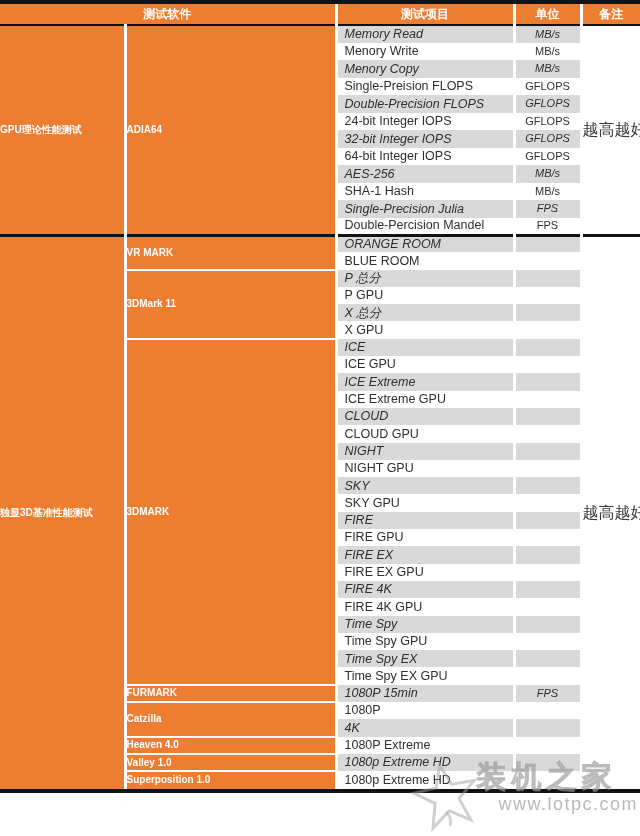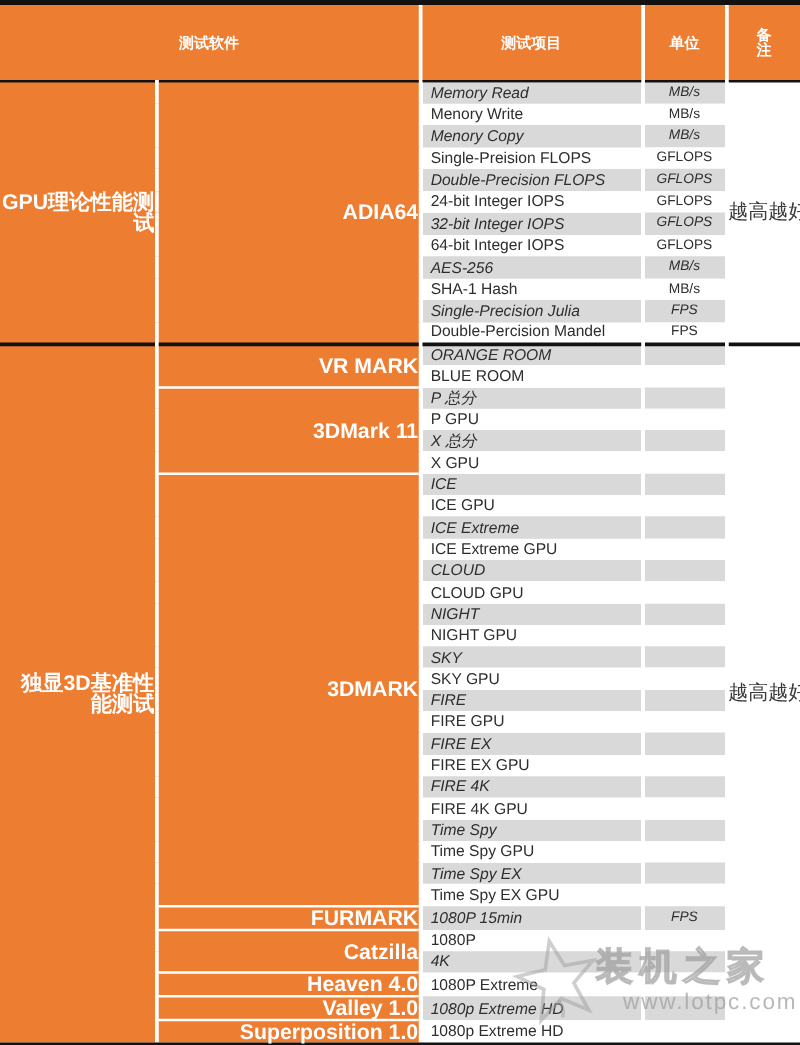--- a/index.html
+++ b/index.html
@@ -10,37 +10,37 @@
     --note-text:#3a3a3a;
   }
   html,body{margin:0;padding:0;background:#fff;}
   body{font-family:"Liberation Sans","DejaVu Sans",sans-serif;}
   .page{position:relative;width:640px;height:836px;background:#fff;overflow:hidden;margin:0 auto;}
   .title{height:40px;line-height:40px;text-align:center;font-size:18px;font-weight:bold;color:#111;letter-spacing:1px;}
   .rule{height:4px;background:var(--line);}
   table{border-collapse:collapse;table-layout:fixed;width:640px;}
   thead tr{height:18px;}
   th{background:var(--orange);color:#fff;font-size:12px;font-weight:bold;
-     border-right:3px solid #fff;border-bottom:2px solid var(--line);padding:18px;line-height:1;margin-left:32px;}
+     border-right:3px solid #fff;border-bottom:2px solid var(--line);padding:4px;line-height:1;margin-left:32px;}
   th:last-child{border-right:none;}
   td{padding:0;line-height:1;vertical-align:middle;}
   tr.s0{height:17.5px;}
   tr.s1{height:17.3px;}
-  td.cat,td.soft{background:var(--orange);color:#fff;font-weight:bold;text-align:right;
-     font-size:17px;border-right:3px solid #fff;}
+  td.cat,td.soft{background:var(--orange);color:#fff;font-weight:bold;text-align:left;
+     font-size:10px;border-right:3px solid #fff;}
   td.soft{border-bottom:2px solid #fff;}
   td.soft.lastgrp{border-bottom:none;}
   td.item{background:#fff;color:var(--item-text);font-size:12.5px;text-align:left;
      padding-left:7px;border-right:3px solid #fff;white-space:nowrap;overflow:hidden;}
   td.unit{background:#fff;color:var(--item-text);font-size:11px;text-align:center;
      border-right:3px solid #fff;white-space:nowrap;}
   tr.stripe td.item,tr.stripe td.unit{background:var(--stripe);font-style:italic;}
   td.note{background:#fff;color:var(--note-text);font-size:16px;text-align:center;white-space:nowrap;}
   .sec-top{border-top:3px solid var(--line) !important;}
-  .watermark{position:absolute;right:2px;bottom:16px;display:flex;align-items:center;
+  .watermark{position:absolute;right:2px;bottom:4px;display:flex;
      pointer-events:none;z-index:5;}
   .wm-star{flex:0 0 auto;transform:rotate(-12deg);}
   .wm-text{margin-left:-6px;}
   .wm-brand{font-size:30px;font-weight:bold;letter-spacing:5px;
      color:rgba(190,190,190,0.28);-webkit-text-stroke:1px rgba(150,150,150,0.6);line-height:1.1;}
   .wm-url{font-size:18px;color:rgba(160,160,160,0.75);letter-spacing:1.5px;margin-top:1px;padding-left:22px;}
 </style>
 </head>
 <body>
 

